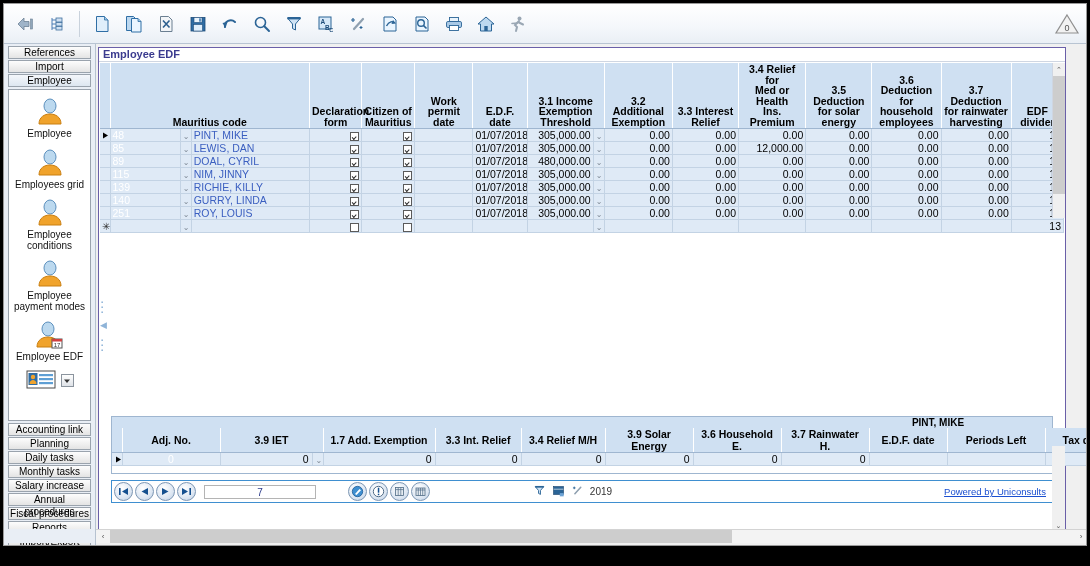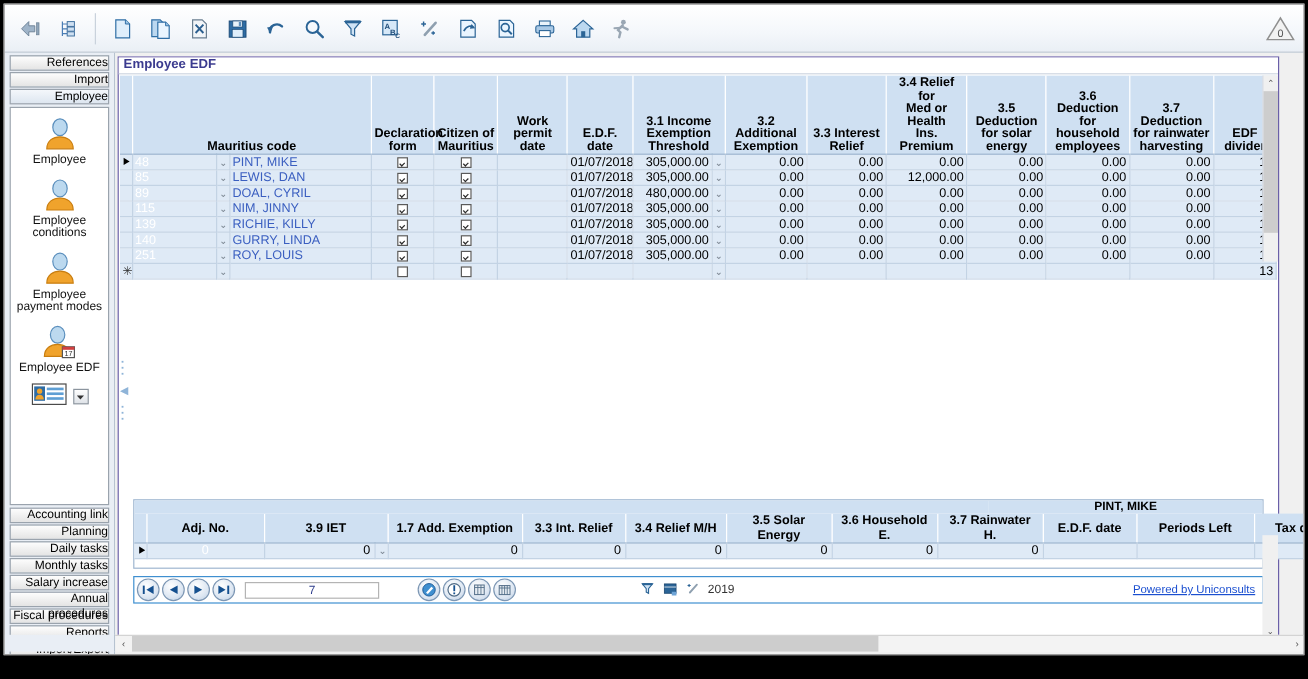--- a/index.html
+++ b/index.html
@@ -38,21 +38,21 @@
     display:flex; align-items:center; justify-content:center;
   }
 
   
   .sidebar {
     position:absolute; left:0; top:40px; width:92px; height:503px;
     background:#e9eef5;
     border-right:1px solid #b6c2d0;
   }
   .side-tab {
-    margin:0 4px 1px 4px; height:13px; line-height:12px; text-align:right;
+    margin:0 4px 1px 4px; height:13px; line-height:12px; text-align:center;
     font-size:10px;
     background:linear-gradient(#fdfdfd,#e4e4e4);
     border:1px solid #9aa3ad;
     color:#000; cursor:default;
   }
   .side-tab.first { margin-top:2px; }
   .side-tab.active { background:linear-gradient(#f4f7fb,#dde6f0); font-weight:normal; }
   .side-body {
     margin:2px 4px 0 4px; background:#ffffff;
     border:1px solid #9aa3ad; height:332px; position:relative;
@@ -102,21 +102,21 @@
   }
   table.grid td {
     border-right:1px solid #c3d3e4;
     border-bottom:1px solid #c3d3e4;
     height:12.5px; font-size:10.5px; padding:0 2px;
     background:#dfeaf6; white-space:nowrap; overflow:hidden;
   }
   td.sel { background:#0f7fd4; color:#ffffff; font-weight:normal; padding-left:3px; }
   td.namecell { background:#ffffff; color:#3b5fc0; padding-left:3px; border-right:1px solid #9aa3ad; }
   td.num { text-align:right; padding-right:3px; }
-  td.ctr { text-align:center; }
+  td.ctr { text-align:right; }
   td.rowhdr { width:10px; background:#ececec; text-align:center; padding:0; border-right:1px solid #a8a8a8; }
   td.spin { width:11px; background:#dfe6ee; text-align:center; padding:0; border-right:1px solid #9aa3ad; }
   .chk {
     width:9px; height:9px; border:1px solid #5a5a5a; background:#fff;
     display:inline-block; position:relative; vertical-align:middle;
   }
   .chk.on:after {
     content:""; position:absolute; left:1px; top:3px; width:3px; height:1.5px;
     border-left:1.5px solid #2b2b2b; border-bottom:1.5px solid #2b2b2b;
     transform:rotate(-45deg);
@@ -337,20 +337,29 @@
       <div class="side-item">
         <div class="glyph">
           <svg width="30" height="30" viewBox="0 0 30 30">
             <ellipse cx="15" cy="9" rx="6" ry="7" fill="#bcd9ef" stroke="#5b8fbd" stroke-width="1"></ellipse>
             <path d="M4 27 c0 -7 5.5 -10 11 -10 s11 3 11 10 z" fill="#f0a32c" stroke="#c97e10" stroke-width="1"></path>
           </svg>
         </div>
         <div class="lbl">Employee</div>
       </div>
 
+      <div class="side-item">
+        <div class="glyph">
+          <svg width="30" height="30" viewBox="0 0 30 30">
+            <ellipse cx="15" cy="9" rx="6" ry="7" fill="#bcd9ef" stroke="#5b8fbd" stroke-width="1"></ellipse>
+            <path d="M4 27 c0 -7 5.5 -10 11 -10 s11 3 11 10 z" fill="#f0a32c" stroke="#c97e10" stroke-width="1"></path>
+          </svg>
+        </div>
+        <div class="lbl">Employees grid</div>
+      </div>
 
       <div class="side-item">
         <div class="glyph">
           <svg width="30" height="30" viewBox="0 0 30 30">
             <ellipse cx="15" cy="9" rx="6" ry="7" fill="#bcd9ef" stroke="#5b8fbd" stroke-width="1"></ellipse>
             <path d="M4 27 c0 -7 5.5 -10 11 -10 s11 3 11 10 z" fill="#f0a32c" stroke="#c97e10" stroke-width="1"></path>
           </svg>
         </div>
         <div class="lbl">Employee<br>conditions</div>
       </div>
@@ -649,21 +658,21 @@
               <col style="width:98px">
           </colgroup>
           <thead>
             <tr>
               <th></th>
               <th>Adj. No.</th>
               <th colspan="2">3.9 IET</th>
               <th>1.7 Add. Exemption</th>
               <th>3.3 Int. Relief</th>
               <th>3.4 Relief M/H</th>
-              <th>3.5 Solar Energy</th>
+              <th>3.9 Solar Energy</th>
               <th>3.6 Household E.</th>
               <th>3.7 Rainwater H.</th>
               <th>E.D.F. date</th>
               <th>Periods Left</th>
               <th>Tax ded. adj.</th>
             </tr>
           </thead>
           <tbody>
             <tr>
               <td class="drowhdr"><svg width="7" height="7" viewBox="0 0 7 7">

